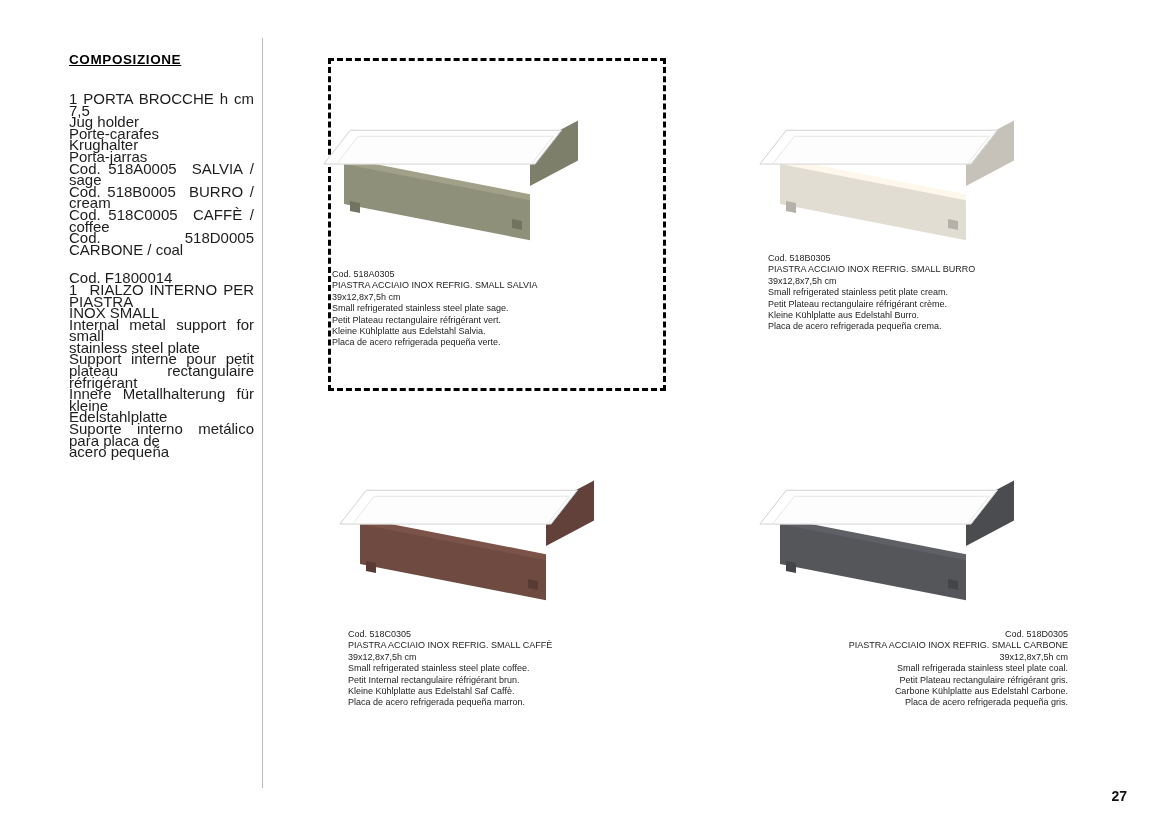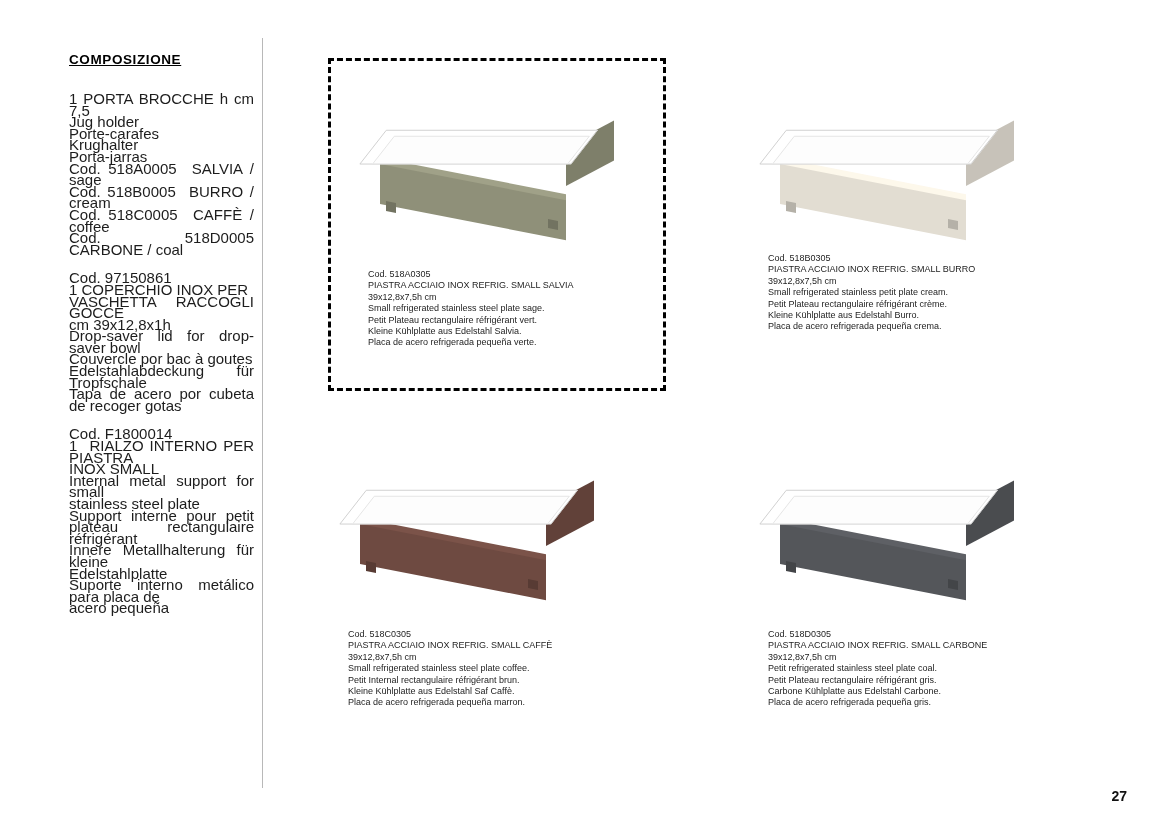--- a/index.html
+++ b/index.html
@@ -167,50 +167,40 @@
   <div class="spec-block">
     <div>1 PORTA BROCCHE h cm 7,5
 Jug holder
 Porte-carafes
 Krughalter
 Porta-jarras
 Cod. 518A0005  SALVIA / sage
 Cod. 518B0005  BURRO / cream
 Cod. 518C0005  CAFFÈ / coffee
 Cod. 518D0005  CARBONE / coal</div>
-  </div>
-  <div class="spec-block">
-    <div>Cod. 97150861
-1 COPERCHIO INOX PER
-VASCHETTA RACCOGLI GOCCE
-cm 39x12,8x1h
-Drop-saver lid for drop-saver bowl
-Couvercle por bac à goutes
-Edelstahlabdeckung für Tropfschale
-Tapa de acero por cubeta de recoger gotas</div>
   </div>
   <div class="spec-block">
     <div>Cod. F1800014
 1  RIALZO INTERNO PER PIASTRA
 INOX SMALL
 Internal metal support for small
 stainless steel plate
 Support interne pour petit plateau rectangulaire réfrigérant
 Innere Metallhalterung für kleine
 Edelstahlplatte
 Suporte interno metálico para placa de
 acero pequeña</div>
   </div>
 </div>
 
 <div class="divider"></div>
 
 <div class="dash-frame"></div>
 
-<div class="product" style="left:368px; top:128px; width:300px;">
+<div class="product" style="left:332px; top:128px; width:300px;">
   <div class="tray-wrap">
     <div class="tray-lip" style="background:#8f9079; left:12px;"></div>
     <div class="tray-front" style="background:#8f9079; left:12px;"></div>
     <div class="tray-side" style="background:#8f9079; left:198px;"></div>
     <div class="tray-foot" style="background:#8f9079; left:18px;"></div>
     <div class="tray-foot2" style="background:#8f9079; left:180px;"></div>
     <div class="tray-top"></div>
     <div class="tray-inner"></div>
   </div>
   <div class="caption" style="margin-top:16px;">
@@ -269,24 +259,24 @@
 <div class="product" style="left:768px; top:488px; width:300px;">
   <div class="tray-wrap">
     <div class="tray-lip" style="background:#54565a; left:12px;"></div>
     <div class="tray-front" style="background:#54565a; left:12px;"></div>
     <div class="tray-side" style="background:#54565a; left:198px;"></div>
     <div class="tray-foot" style="background:#54565a; left:18px;"></div>
     <div class="tray-foot2" style="background:#54565a; left:180px;"></div>
     <div class="tray-top"></div>
     <div class="tray-inner"></div>
   </div>
-  <div class="caption" style="margin-top:16px;">
+  <div class="caption" style="margin-top:16px;text-align:right;">
     <div class="code">Cod. 518D0305</div>
     <div class="name">PIASTRA ACCIAIO INOX REFRIG. SMALL CARBONE</div>
     <div>39x12,8x7,5h cm</div>
-    <div>Petit refrigerated stainless steel plate coal.</div>
+    <div>Small refrigerada stainless steel plate coal.</div>
     <div>Petit Plateau rectangulaire réfrigérant gris.</div>
     <div>Carbone Kühlplatte aus Edelstahl Carbone.</div>
     <div>Placa de acero refrigerada pequeña gris.</div>
   </div>
 </div>
 
 <div class="page-number">27</div>
 
 </body></html>

